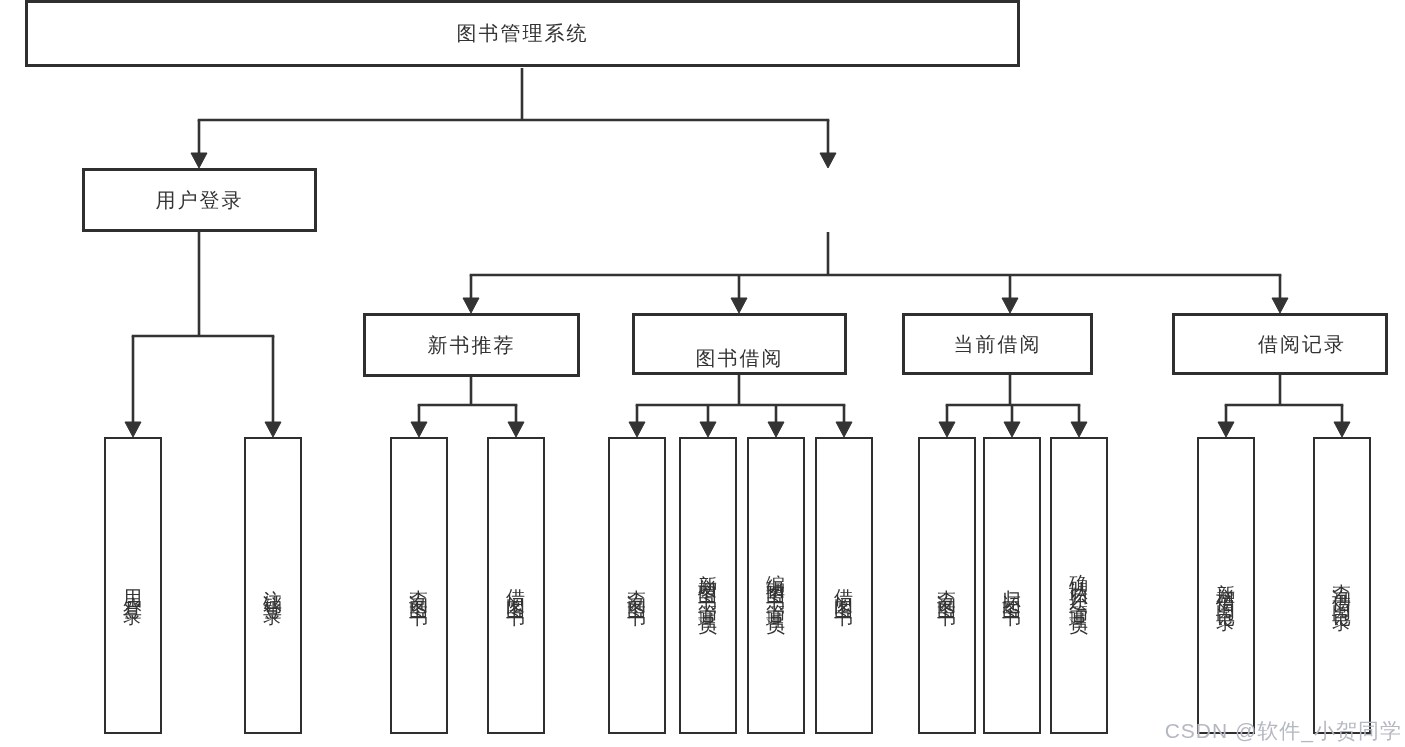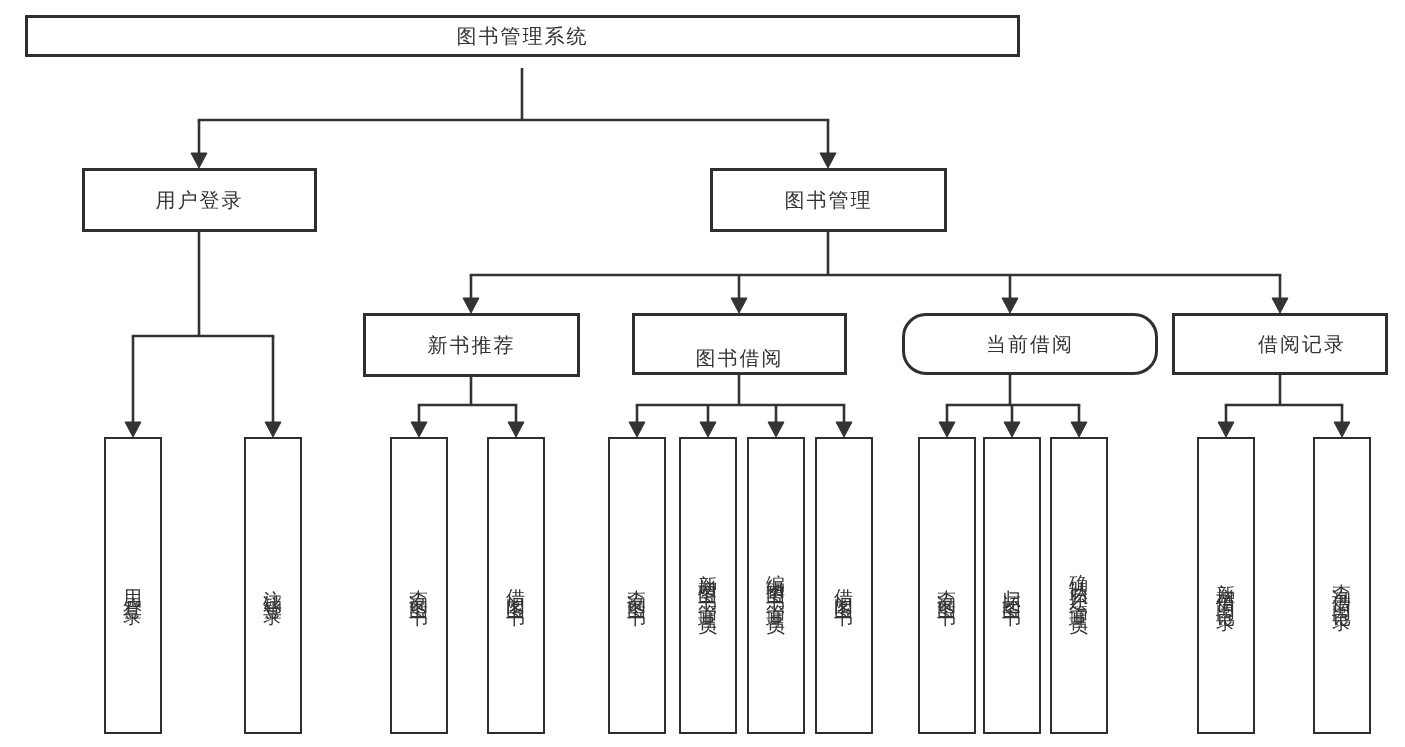--- a/index.html
+++ b/index.html
@@ -127,38 +127,35 @@
     <polygon points="1079,437 1071,422 1087,422"></polygon>
 
     <line x1="1280" y1="375" x2="1280" y2="405"></line>
     <line x1="1224.7" y1="405" x2="1343.3" y2="405"></line>
     <line x1="1226" y1="405" x2="1226" y2="425"></line>
     <line x1="1342" y1="405" x2="1342" y2="425"></line>
     <polygon points="1226,437 1218,422 1234,422"></polygon>
     <polygon points="1342,437 1334,422 1350,422"></polygon>
   </svg>
 
-  <div class="node h-label" style="left:25px; top:15px; width:995px; height:42px;">
+  <div class="node h-label" style="left:25px; top:0; width:995px; height:67px;">
     <span>图书管理系统</span>
   </div>
 
   <div class="node h-label" style="left:82px; top:168px; width:235px; height:64px;">
     <span>用户登录</span>
   </div>
-  <div class="node h-label" style="left:710px; top:168px; width:237px; height:64px;">
-    <span>图书管理</span>
-  </div>
 
   <div class="node h-label" style="left:363px; top:313px; width:217px; height:64px;">
     <span>新书推荐</span>
   </div>
   <div class="node h-label" style="left:632px; top:313px; width:215px; height:62px;align-items:flex-end;">
     <span>图书借阅</span>
   </div>
-  <div class="node h-label" style="left:902px; top:313px; width:256px; height:62px;border-radius:24px;">
+  <div class="node h-label" style="left:902px; top:313px; width:191px; height:62px;">
     <span>当前借阅</span>
   </div>
   <div class="node h-label" style="left:1172px; top:313px; width:216px; height:62px;padding-left:44px;">
     <span>借阅记录</span>
   </div>
 
   <div class="node leaf" style="left:104px; top:437px; width:58px; height:297px;">
     <span class="vtext">用户登录</span>
   </div>
   <div class="node leaf" style="left:244px; top:437px; width:58px; height:297px;">
@@ -195,14 +192,15 @@
     <span class="vtext">确认归还（管理员）</span>
   </div>
 
   <div class="node leaf" style="left:1197px; top:437px; width:58px; height:297px;">
     <span class="vtext">新增借阅记录</span>
   </div>
   <div class="node leaf" style="left:1313px; top:437px; width:58px; height:297px;">
     <span class="vtext">查询借阅记录</span>
   </div>
 
+  <div class="watermark">CSDN @软件_小贺同学</div>
 
 </div>
 
 </body></html>

